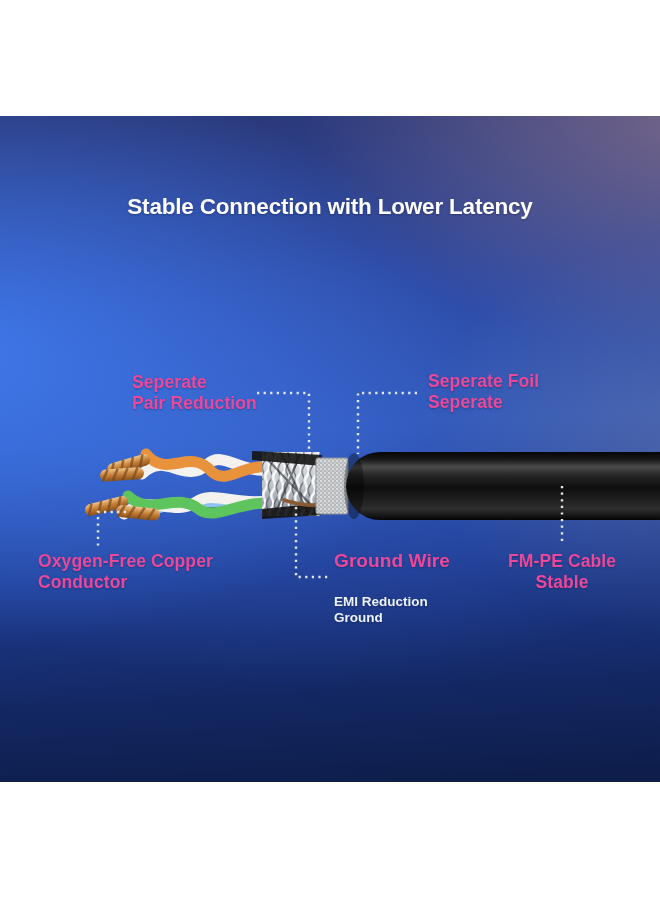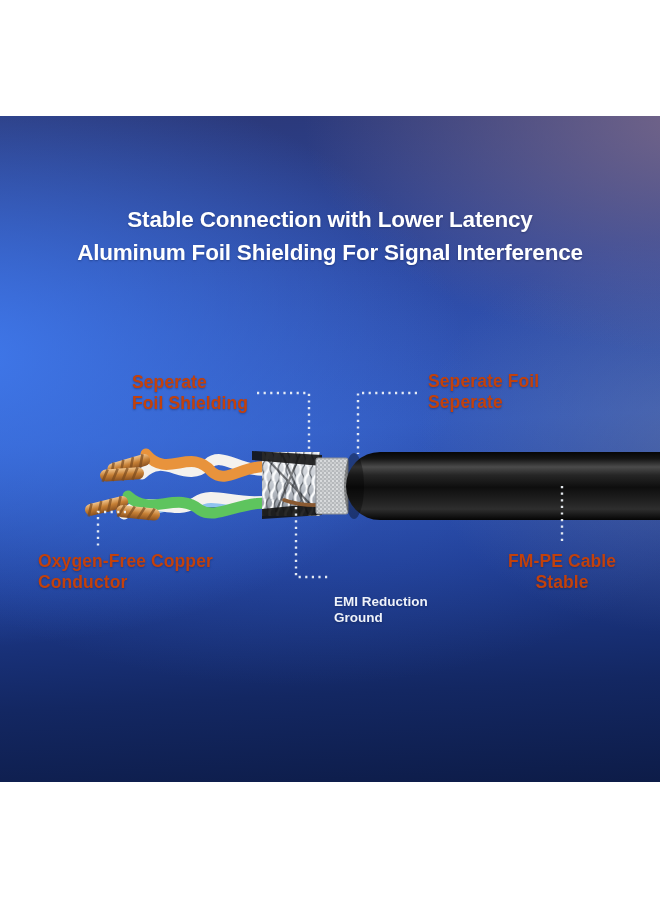--- a/index.html
+++ b/index.html
@@ -14,43 +14,41 @@
       radial-gradient(900px 520px at -6% 36%, rgba(64,122,238,0.95), rgba(64,122,238,0) 56%),
       radial-gradient(720px 430px at 106% 0%, rgba(124,106,138,0.9), rgba(124,106,138,0) 55%),
       radial-gradient(430px 320px at 104% 48%, rgba(112,124,160,0.45), rgba(112,124,160,0) 62%),
       radial-gradient(600px 320px at 45% 52%, rgba(60,104,210,0.40), rgba(60,104,210,0) 70%),
       linear-gradient(177deg, #2b3878 0%, #2d49a2 26%, #2f55b6 47%, #1e3b90 67%, #132762 85%, #0d1c48 100%);
   }
   .hero-title{
     position:absolute;left:0;top:190px;width:660px;text-align:center;
     color:#ffffff;font-weight:700;font-size:22.5px;line-height:33px;letter-spacing:-0.2px;
     text-shadow:0 1px 2px rgba(10,20,60,0.35);
-    margin-top:13px;
   }
   .callout{
-    position:absolute;color:#c2410c;font-weight:700;font-size:17.5px;line-height:21px;
+    position:absolute;color:#ec4899;font-weight:700;font-size:17.5px;line-height:21px;
     letter-spacing:0.1px;text-shadow:0 1px 2px rgba(10,20,60,0.35);
   }
   .callout.big{font-size:19px;line-height:22px;}
   .callout-note{
     position:absolute;color:#eef2fa;font-weight:600;font-size:13.5px;line-height:15.5px;
     text-shadow:0 1px 2px rgba(10,20,60,0.35);
   }
   .diagram-svg{position:absolute;inset:0;width:660px;height:900px;}
 </style>
 </head>
 <body>
 
 <div class="canvas">
 
   <div class="hero-panel"></div>
 
   <div class="hero-title">
     <div>Stable Connection with Lower Latency</div>
-    <div>Aluminum Foil Shielding For Signal Interference</div>
   </div>
 
   <svg class="diagram-svg" viewBox="0 0 660 900" xmlns="http://www.w3.org/2000/svg">
     <defs>
       <linearGradient id="jacketGrad" x1="0" y1="0" x2="0" y2="1">
         <stop offset="0" stop-color="#060606"></stop>
         <stop offset="0.10" stop-color="#151515"></stop>
         <stop offset="0.22" stop-color="#4b4b4b"></stop>
         <stop offset="0.34" stop-color="#262626"></stop>
         <stop offset="0.52" stop-color="#0e0e0e"></stop>
@@ -128,33 +126,36 @@
       <path d="M257,393 H309 V449"></path>
       <path d="M417,393 H358 V454"></path>
       <path d="M126,512 H98 V546"></path>
       <path d="M296,507 V577 H328"></path>
       <path d="M562,486 V543"></path>
     </g>
   </svg>
 
   <div class="callout" style="left:132px;top:372px;">
     <div>Seperate</div>
-    <div>Foil Shielding</div>
+    <div>Pair Reduction</div>
   </div>
 
   <div class="callout" style="left:428px;top:371px;">
     <div>Seperate Foil</div>
     <div>Seperate</div>
   </div>
 
   <div class="callout" style="left:38px;top:551px;">
     <div>Oxygen-Free Copper</div>
     <div>Conductor</div>
   </div>
 
+  <div class="callout big" style="left:334px;top:550px;">
+    <div>Ground Wire</div>
+  </div>
   <div class="callout-note" style="left:334px;top:594px;">
     <div>EMI Reduction</div>
     <div>Ground</div>
   </div>
 
   <div class="callout" style="left:508px;top:551px;text-align:center;">
     <div>FM-PE Cable</div>
     <div>Stable</div>
   </div>
 

